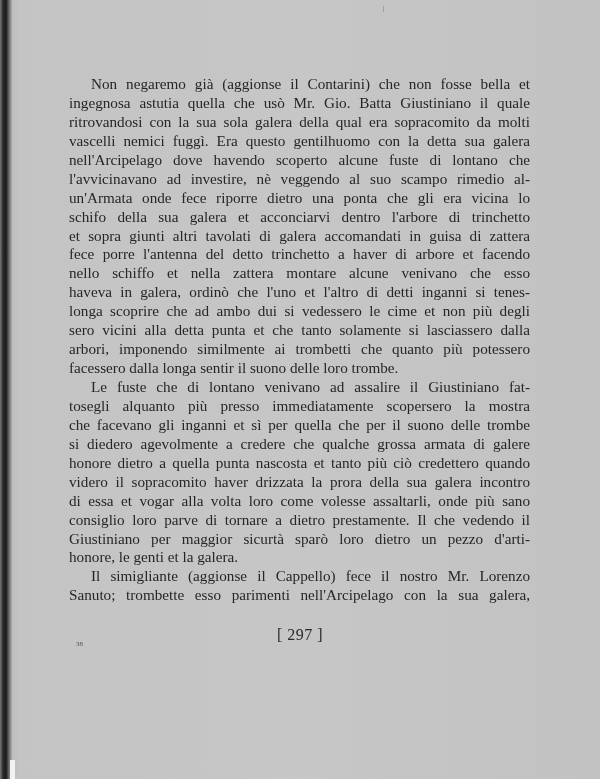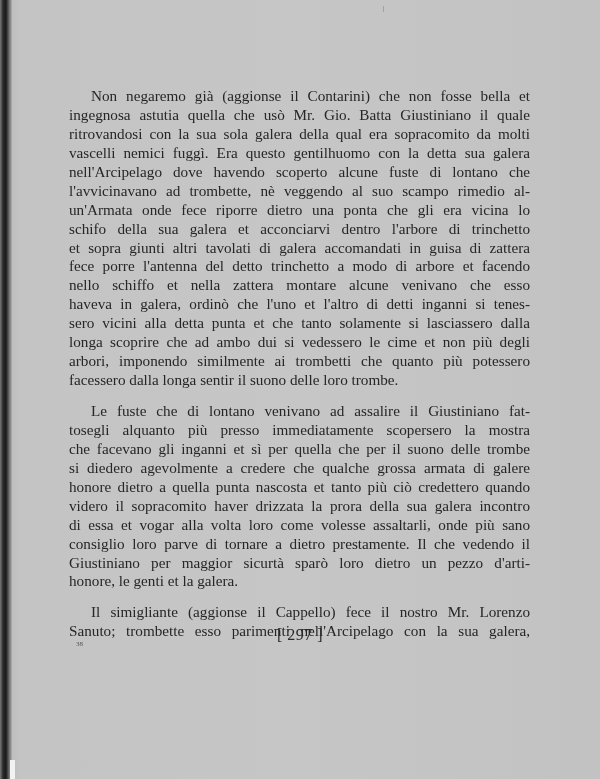--- a/index.html
+++ b/index.html
@@ -54,21 +54,20 @@
       text-align-last: justify;
       white-space: nowrap;
       height: 18.95px;
       overflow: visible;
     }
     .line.last {
       text-align-last: left;
     }
     .line.indent {
       padding-left: 22px;
-      margin-top: 12px;
     }
     .page-number {
       position: absolute;
       left: 0;
       width: 600px;
       top: 626px;
       text-align: center;
       font-family: "Liberation Serif", "DejaVu Serif", serif;
       font-size: 16px;
       color: #2a2a2a;
@@ -100,29 +99,29 @@
 
   <span class="speck" style="left:383px; top:6px;"></span>
 
   <div class="text-block">
     <div class="paragraph">
       <span class="line indent">Non negaremo già (aggionse il Contarini) che non fosse bella et</span>
       <span class="line">ingegnosa astutia quella che usò Mr. Gio. Batta Giustiniano il quale</span>
       <span class="line">ritrovandosi con la sua sola galera della qual era sopracomito da molti</span>
       <span class="line">vascelli nemici fuggì. Era questo gentilhuomo con la detta sua galera</span>
       <span class="line">nell'Arcipelago dove havendo scoperto alcune fuste di lontano che</span>
-      <span class="line">l'avvicinavano ad trombette, nè veggendo al suo scampo rimedio al-</span>
+      <span class="line">l'avvicinavano ad investire, nè veggendo al suo scampo rimedio al-</span>
       <span class="line">un'Armata onde fece riporre dietro una ponta che gli era vicina lo</span>
       <span class="line">schifo della sua galera et acconciarvi dentro l'arbore di trinchetto</span>
       <span class="line">et sopra giunti altri tavolati di galera accomandati in guisa di zattera</span>
-      <span class="line">fece porre l'antenna del detto trinchetto a modo di arbore et facendo</span>
+      <span class="line">fece porre l'antenna del detto trinchetto a haver di arbore et facendo</span>
       <span class="line">nello schiffo et nella zattera montare alcune venivano che esso</span>
       <span class="line">haveva in galera, ordinò che l'uno et l'altro di detti inganni si tenes-</span>
+      <span class="line">longa scoprire che ad ambo dui si vedessero le cime et non più degli</span>
       <span class="line">sero vicini alla detta punta et che tanto solamente si lasciassero dalla</span>
-      <span class="line">longa scoprire che ad ambo dui si vedessero le cime et non più degli</span>
       <span class="line">arbori, imponendo similmente ai trombetti che quanto più potessero</span>
       <span class="line last">facessero dalla longa sentir il suono delle loro trombe.</span>
     </div>
     <div class="paragraph">
       <span class="line indent">Le fuste che di lontano venivano ad assalire il Giustiniano fat-</span>
       <span class="line">tosegli alquanto più presso immediatamente scopersero la mostra</span>
       <span class="line">che facevano gli inganni et sì per quella che per il suono delle trombe</span>
       <span class="line">si diedero agevolmente a credere che qualche grossa armata di galere</span>
       <span class="line">honore dietro a quella punta nascosta et tanto più ciò credettero quando</span>
       <span class="line">videro il sopracomito haver drizzata la prora della sua galera incontro</span>

